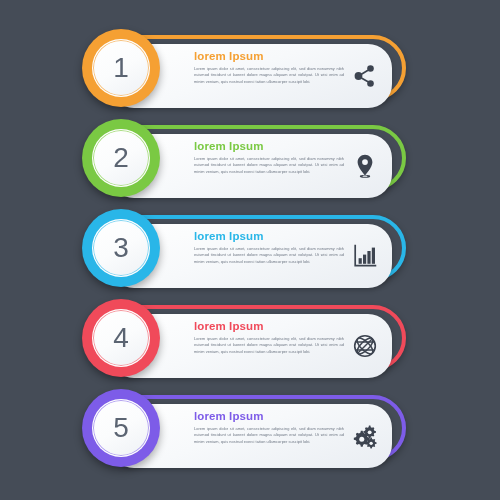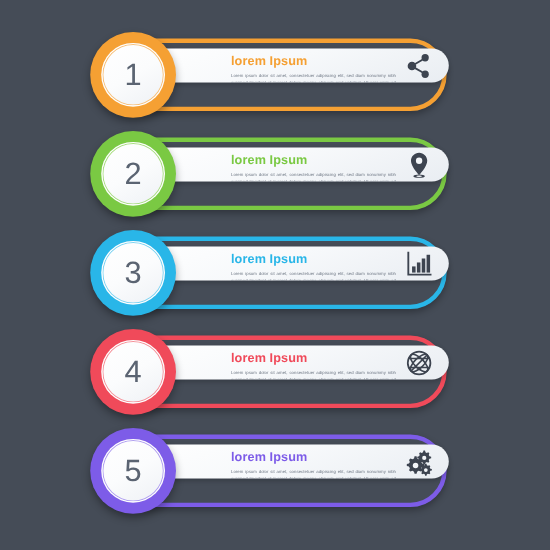--- a/index.html
+++ b/index.html
@@ -32,22 +32,22 @@
     width:318px; height:66px;
     border-radius:33px;
     border:4px solid var(--c);
     background:transparent;
     box-shadow:0 3px 7px rgba(0,0,0,.30);
   }
 
   
   .pill-inner {
     position:absolute;
-    left:38px; top:9px;
-    width:282px; height:31px;
+    left:22px; top:9px;
+    width:282px; height:64px;
     border-radius:24px;
     background:linear-gradient(160deg,#ffffff 0%,#f7f9fb 45%,#e9edf2 100%);
     box-shadow:0 2px 5px rgba(0,0,0,.22);
     overflow:hidden;
   }
 
   
   .circle {
     position:absolute;
     left:-6px; top:-6px;

